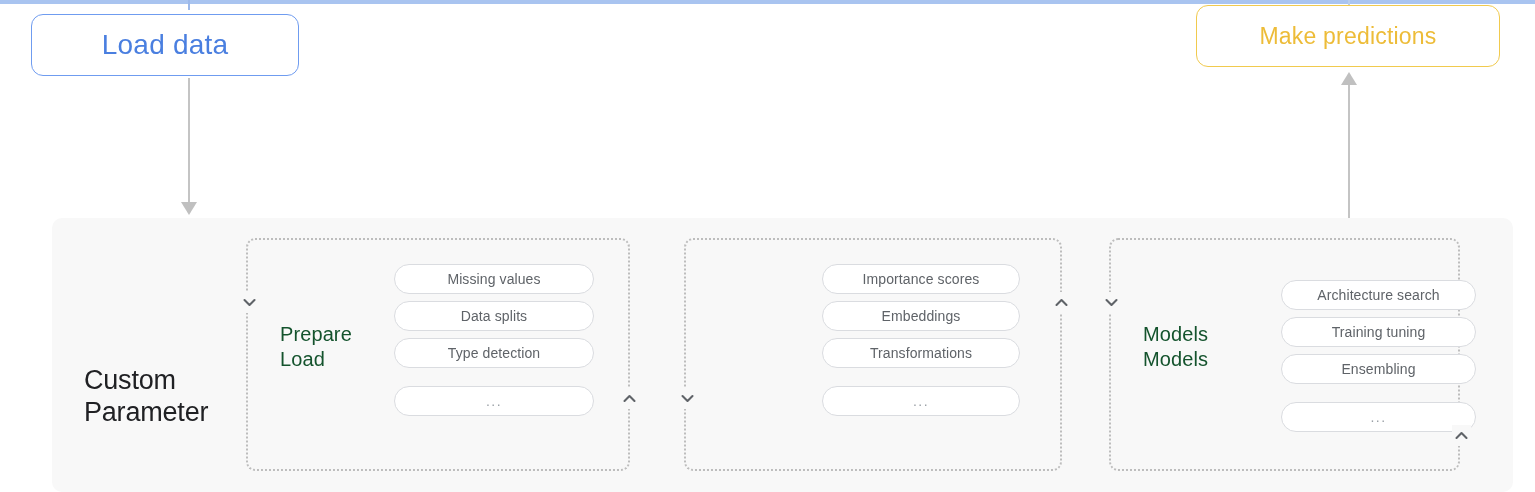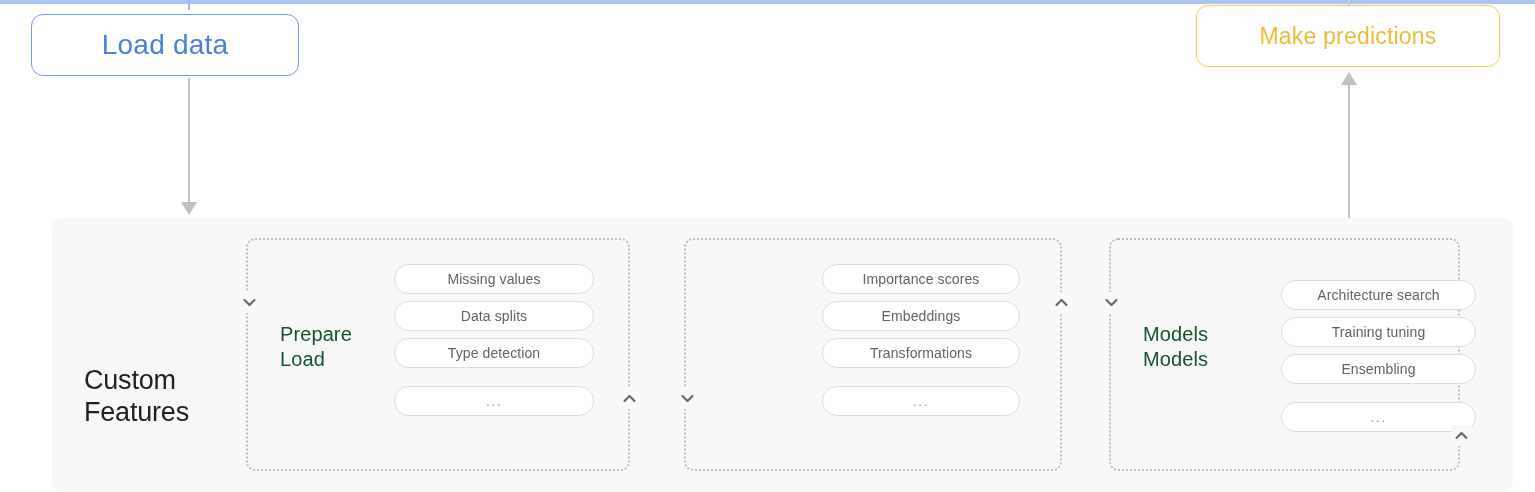--- a/index.html
+++ b/index.html
@@ -211,21 +211,21 @@
 <div class="conn conn-in"></div>
 <div class="arrow-head arrow-down-head conn-in-head"></div>
 
 <div class="conn conn-out"></div>
 <div class="arrow-head arrow-up-head conn-out-head"></div>
 
 <div class="panel"></div>
 
 <div class="panel-title">
   <div>Custom</div>
-  <div>Features</div>
+  <div>Parameter</div>
 </div>
 
 <div class="stage stage-prepare">
   <div class="stage-label">
     <div>Prepare</div>
     <div>Load</div>
   </div>
   <div class="pill-col pill-col-prepare">
     <div class="pill">Missing values</div>
     <div class="pill">Data splits</div>

